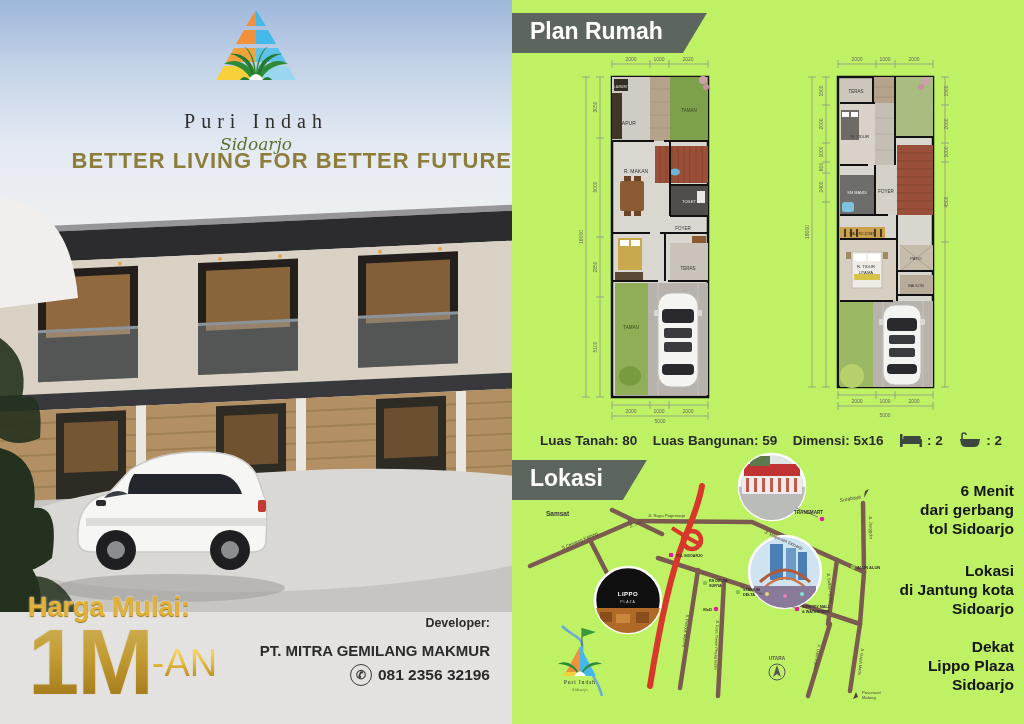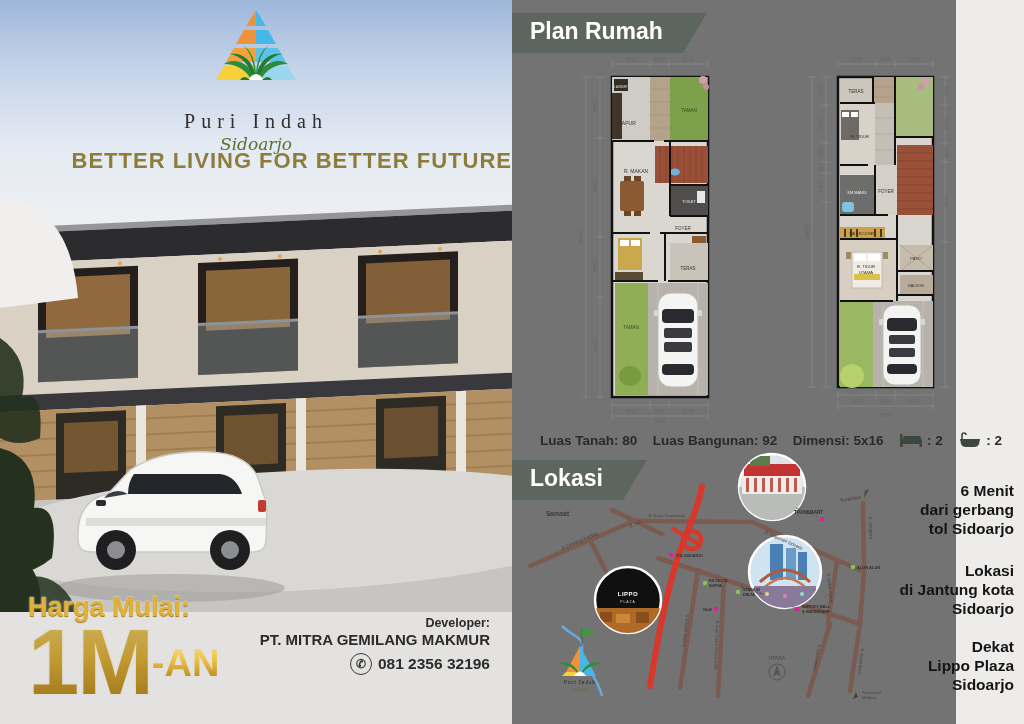--- a/index.html
+++ b/index.html
@@ -13,33 +13,33 @@
   .brandtitle{font-family:"Liberation Serif",serif;font-size:20px;letter-spacing:6px;color:#2f2f2f;margin-top:2px;}
   .brandsub{font-family:"DejaVu Serif",serif;font-style:italic;font-size:17px;color:#5b7030;margin-top:1px;}
   .tagline{position:absolute;top:148px;left:0;width:512px;text-align:right;
            font-size:22px;font-weight:bold;letter-spacing:1px;color:#8c7d3b;}
   .greyband{position:absolute;left:0;top:612px;width:512px;height:112px;background:#e3e2e0;}
   .price{position:absolute;left:28px;top:592px;}
   .price .plabel{font-size:27px;font-weight:bold;color:#e2b13a;text-shadow:0 1px 1px #9a7714, 0 0 2px #fff;}
   .price .pvalue{font-size:92px;font-weight:800;line-height:.85;letter-spacing:-2px;
       background:linear-gradient(180deg,#fbe68a 0%,#e9bf45 45%,#a87c16 100%);
       -webkit-background-clip:text;background-clip:text;color:transparent;text-shadow:0 0 1px rgba(122,90,16,.35);}
-  .price .psuffix{font-size:38px;font-weight:700;letter-spacing:0;vertical-align:18px;
+  .price .psuffix{font-size:38px;font-weight:400;letter-spacing:0;vertical-align:18px;
       background:linear-gradient(180deg,#fbe68a 0%,#e9bf45 45%,#a87c16 100%);
       -webkit-background-clip:text;background-clip:text;color:transparent;}
   .dev{position:absolute;right:22px;top:616px;text-align:right;color:#2b2b2b;}
-  .dev .dlabel{font-size:12.5px;font-weight:bold;margin-bottom:1px;}
+  .dev .dlabel{font-size:12.5px;font-weight:bold;margin-bottom:12px;}
   .dev .dname{font-size:15px;font-weight:bold;padding-left:6px;}
   .dev .daddr{font-size:14px;font-weight:600;margin-top:2px;}
   .dev .dphone{font-size:15.5px;font-weight:bold;margin-top:5px;display:flex;align-items:center;justify-content:flex-end;gap:6px;}
   .waicon{display:inline-flex;width:20px;height:20px;border:1.6px solid #3a3a3a;border-radius:50%;
           align-items:center;justify-content:center;font-size:12px;color:#3a3a3a;}
 
   
-  #right{position:absolute;left:512px;top:0;width:444px;height:724px;background:#737373;}
+  #right{position:absolute;left:512px;top:0;width:512px;height:724px;background:#bef264;}
   .banner{position:absolute;left:0;background:#5c665e;color:#fff;font-size:23px;font-weight:600;
           padding:5px 44px 8px 18px;clip-path:polygon(0 0,100% 0,calc(100% - 24px) 100%,0 100%);}
   .specs{position:absolute;left:28px;top:432px;width:462px;display:flex;align-items:center;
          justify-content:space-between;font-size:13.5px;font-weight:600;color:#2a2a2a;}
   .specitem{display:flex;align-items:center;gap:4px;text-align:right;}
 
   
   .hl{position:absolute;left:368px;width:134px;text-align:right;font-size:15.5px;font-weight:bold;
       color:#151515;line-height:1.22;padding-right:8px;}
 
@@ -449,21 +449,21 @@
         <text x="74" y="189" font-size="3" fill="#2e2310">WALK IN CLOSET</text>
         <text x="78" y="222" font-size="4.2">R. TIDUR</text>
         <text x="78" y="228" font-size="4.2">UTAMA</text>
         <text x="128" y="214" font-size="4">PATIO</text>
         <text x="128" y="241" font-size="3.8">BALKON</text>
       </g>
     </svg>
 
     <div class="specs">
       <span class="specitem">Luas Tanah: 80</span>
-      <span class="specitem">Luas Bangunan: 92</span>
+      <span class="specitem">Luas Bangunan: 59</span>
       <span class="specitem">Dimensi: 5x16</span>
       <span class="specitem">
         <svg width="24" height="16" viewBox="0 0 24 16">
           <rect x="1" y="2" width="2.5" height="12" fill="#3c4740"></rect>
           <rect x="1" y="7" width="22" height="5" rx="1" fill="#3c4740"></rect>
           <rect x="4" y="4" width="18" height="3" rx="1.5" fill="#3c4740"></rect>
           <rect x="1" y="12" width="2.5" height="3" fill="#3c4740"></rect>
             <rect x="20.5" y="12" width="2.5" height="3" fill="#3c4740"></rect>
         </svg>
         <span>: 2</span>

